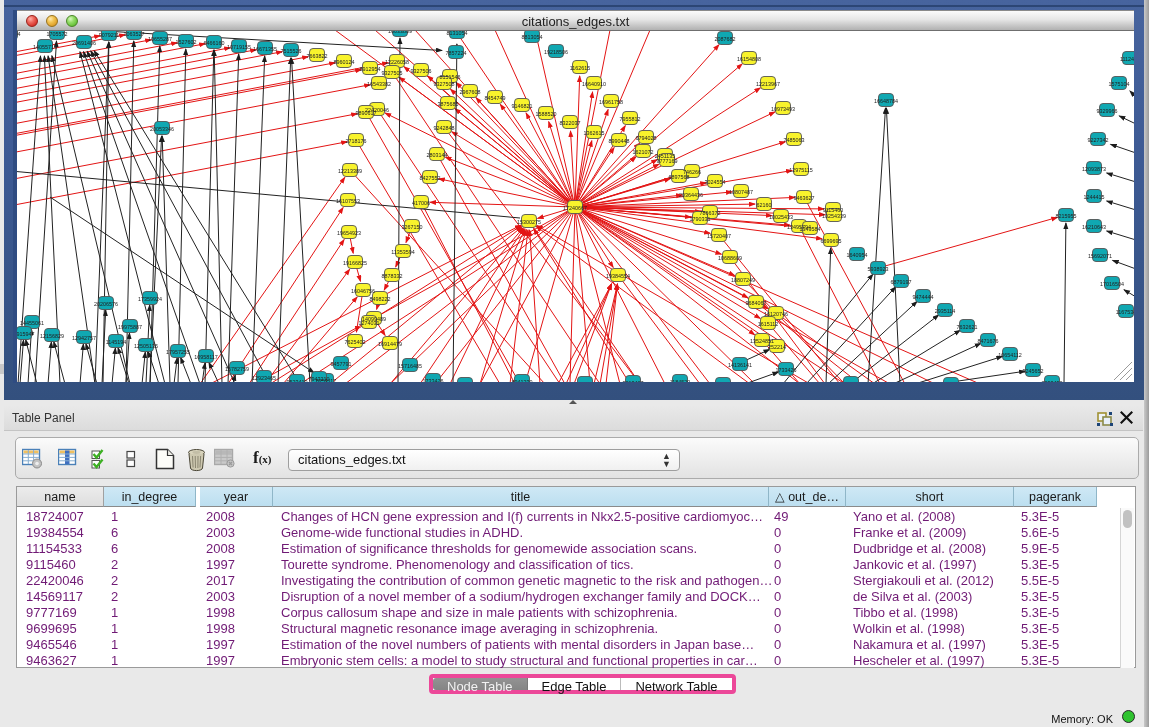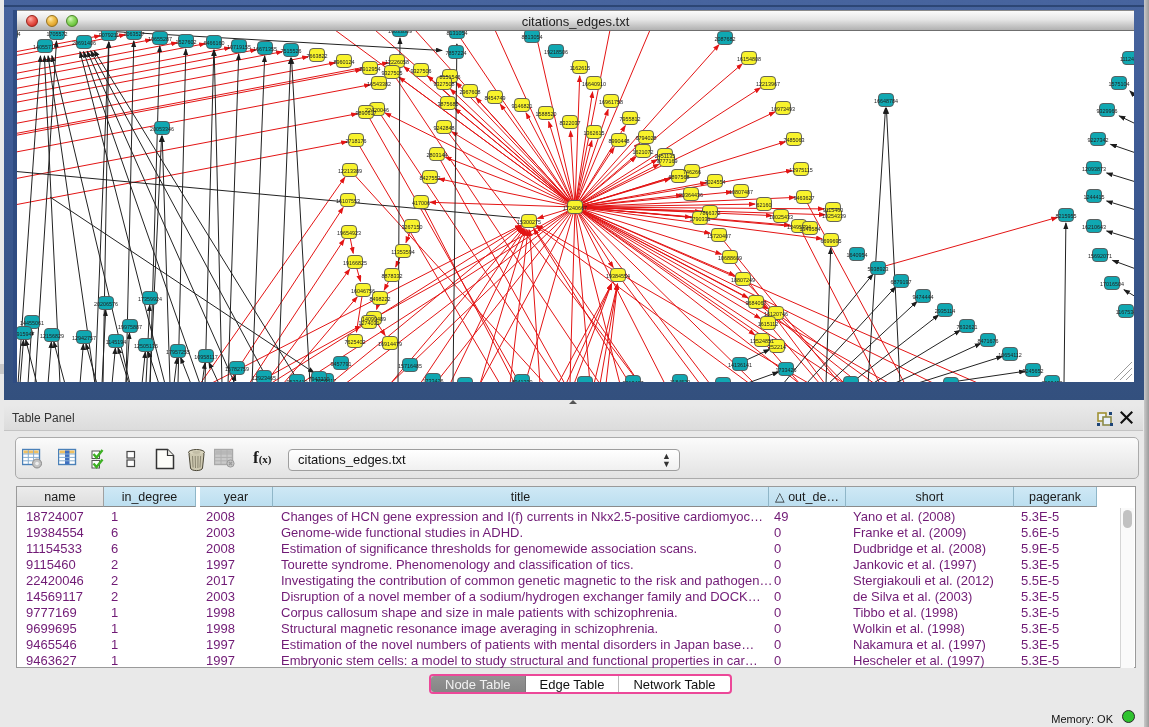--- a/index.html
+++ b/index.html
@@ -30,21 +30,21 @@
 
 #tbl{position:absolute;left:12px;top:86px;width:1120px;height:182px;background:#fff;border:1px solid #9a9a9a}
 .th{position:absolute;top:0;height:20px;background:linear-gradient(180deg,#cfe8f5,#bcdff0);border-right:1px solid #8fb6c8;
  font-size:12.5px;color:#1a1a1a;text-align:center;line-height:20px;border-bottom:1px solid #8a8a8a}
 .thg{background:linear-gradient(180deg,#ececec,#dedede);border-right:1px solid #a0a0a0}
 .tr{position:absolute;left:0;width:1090px;height:16px;font-size:13px;color:#701a75}
 .tr span{position:absolute;top:1px;white-space:nowrap}
 #vsb{position:absolute;top:21px;right:1px;width:14px;height:160px;background:#fafafa;border-left:1px solid #d5d5d5}
 #vsb .thumb{position:absolute;left:2px;top:2px;width:9px;height:18px;background:#c2c2c2;border-radius:5px}
 
-#tabs{position:absolute;left:425px;top:274px;height:20px;border:2px solid #ec4899;border-radius:4px;background:#fff;display:flex}
+#tabs{position:absolute;left:425px;top:274px;height:20px;border:4px solid #ec4899;border-radius:4px;background:#fff;display:flex}
 #tabs div{font-size:13px;color:#111;line-height:18px;padding:0 14px;border-right:1px solid #bbb}
 #tabs div.sel{background:linear-gradient(180deg,#939393,#858585);color:#f2f2f2;border-radius:3px 0 0 3px;border-right:1px solid #7a7a7a}
 #tabs div:last-child{border-right:none}
 #mem{position:absolute;right:34px;top:313px;font-size:11px;color:#111}
 #memdot{position:absolute;right:12px;top:310px;width:13px;height:13px;border-radius:50%;background:#2fc32f;border:1.5px solid #2a2a2a}
 #rightstrip{position:absolute;right:0;top:0;width:5px;height:727px;background:linear-gradient(90deg,#c9c9c9,#9b9b9b)}
 #divarrow{position:absolute;left:569px;top:400px;width:0;height:0;border-left:4px solid transparent;border-right:4px solid transparent;border-bottom:4px solid #555}
 
 .ic{position:absolute;top:10px}
 </style></head>

